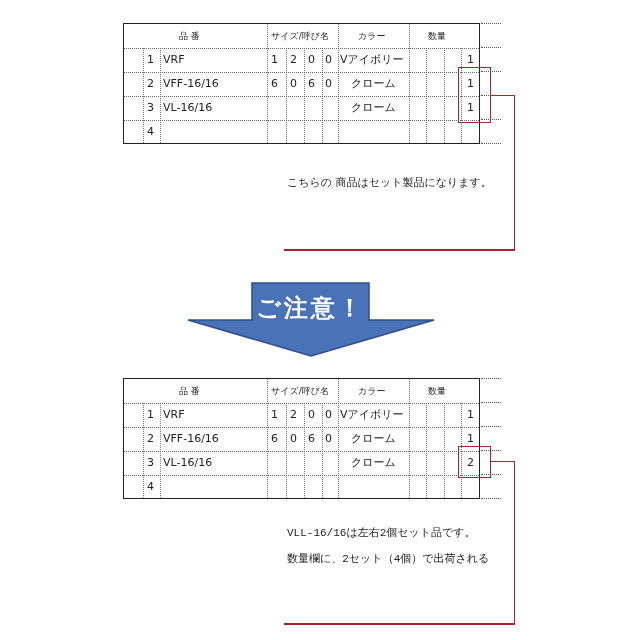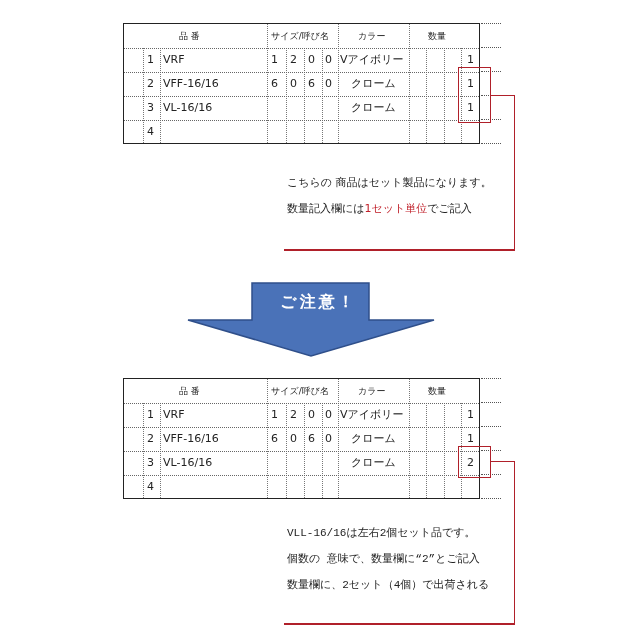--- a/index.html
+++ b/index.html
@@ -10,22 +10,22 @@
   .ext-dots { position:absolute; border-top:1px dotted #555; width:20px; }
   .row { position:absolute; left:0; right:0; border-top:1px dotted #666; }
   .vline { position:absolute; top:0; bottom:0; border-left:1px dotted #777; }
   .cell-text { position:absolute; font-size:11px; line-height:24px; white-space:nowrap; }
   .hdr-text { position:absolute; font-size:9px; line-height:24px; top:0; white-space:nowrap; }
   .red-box { position:absolute; border:1px solid #b0202a; }
   .red-line { position:absolute; background:#b0202a; }
   .note { position:absolute; font-size:11px; line-height:26px; white-space:nowrap; }
   .note .em { color:#c0202a; }
   .arrow-wrap { position:absolute; left:186px; top:280px; width:252px; height:80px; }
-  .arrow-label { position:absolute; left:260px; top:292px; width:117px; text-align:center;
-                 color:#ffffff; font-size:16px; font-weight:bold; letter-spacing:3px; }
+  .arrow-label { position:absolute; left:252px; top:292px; width:117px; text-align:center;
+                 color:#ffffff; font-size:24px; font-weight:bold; letter-spacing:3px; }
 </style>
 </head>
 <body>
 
 <div class="form-table" style="top:23px;height:121px;">
 
   <div class="vline" style="left:19px;top:24px;"></div>
   <div class="vline" style="left:36px;top:24px;"></div>
   <div class="vline" style="left:143px;"></div>
   <div class="vline" style="left:162px;top:24px;"></div>
@@ -80,21 +80,20 @@
 <div class="ext-dots" style="left:481px;top:119px;"></div>
 <div class="ext-dots" style="left:481px;top:143px;"></div>
 
 <div class="red-box" style="left:458px;top:67px;width:31px;height:54px;"></div>
 <div class="red-line" style="left:490px;top:95px;width:25px;height:1px;"></div>
 <div class="red-line" style="left:514px;top:95px;width:1px;height:155px;"></div>
 <div class="red-line" style="left:284px;top:249px;width:231px;height:2px;"></div>
 
 <div class="note" style="left:287px;top:170px;">
   <div>こちらの 商品はセット製品になります。</div>
-  <div><span>数量記入欄には</span><span class="em">1セット単位</span><span>でご記入</span></div>
 </div>
 
 <svg class="arrow-wrap" viewBox="0 0 252 80">
   <polygon points="66,3 183,3 183,40 248,40 125,76 2,40 66,40" fill="#4a72b8" stroke="#2f4f8a" stroke-width="1.5"></polygon>
 </svg>
 <div class="arrow-label">ご注意！</div>
 
 <div class="form-table" style="top:378px;height:121px;">
   <div class="vline" style="left:19px;top:24px;"></div>
   <div class="vline" style="left:36px;top:24px;"></div>
@@ -148,15 +147,14 @@
 <div class="ext-dots" style="left:481px;top:474px;"></div>
 <div class="ext-dots" style="left:481px;top:498px;"></div>
 
 <div class="red-box" style="left:458px;top:446px;width:31px;height:30px;"></div>
 <div class="red-line" style="left:490px;top:461px;width:25px;height:1px;"></div>
 <div class="red-line" style="left:514px;top:461px;width:1px;height:164px;"></div>
 <div class="red-line" style="left:284px;top:623px;width:231px;height:2px;"></div>
 
 <div class="note" style="left:287px;top:520px;font-family:Liberation Mono, monospace;">
   <div>VLL-16/16は左右2個セット品です。</div>
-  <div>個数の 意味で、数量欄に“2”とご記入</div>
   <div>数量欄に、2セット（4個）で出荷される</div>
 </div>
 
 </body></html>

